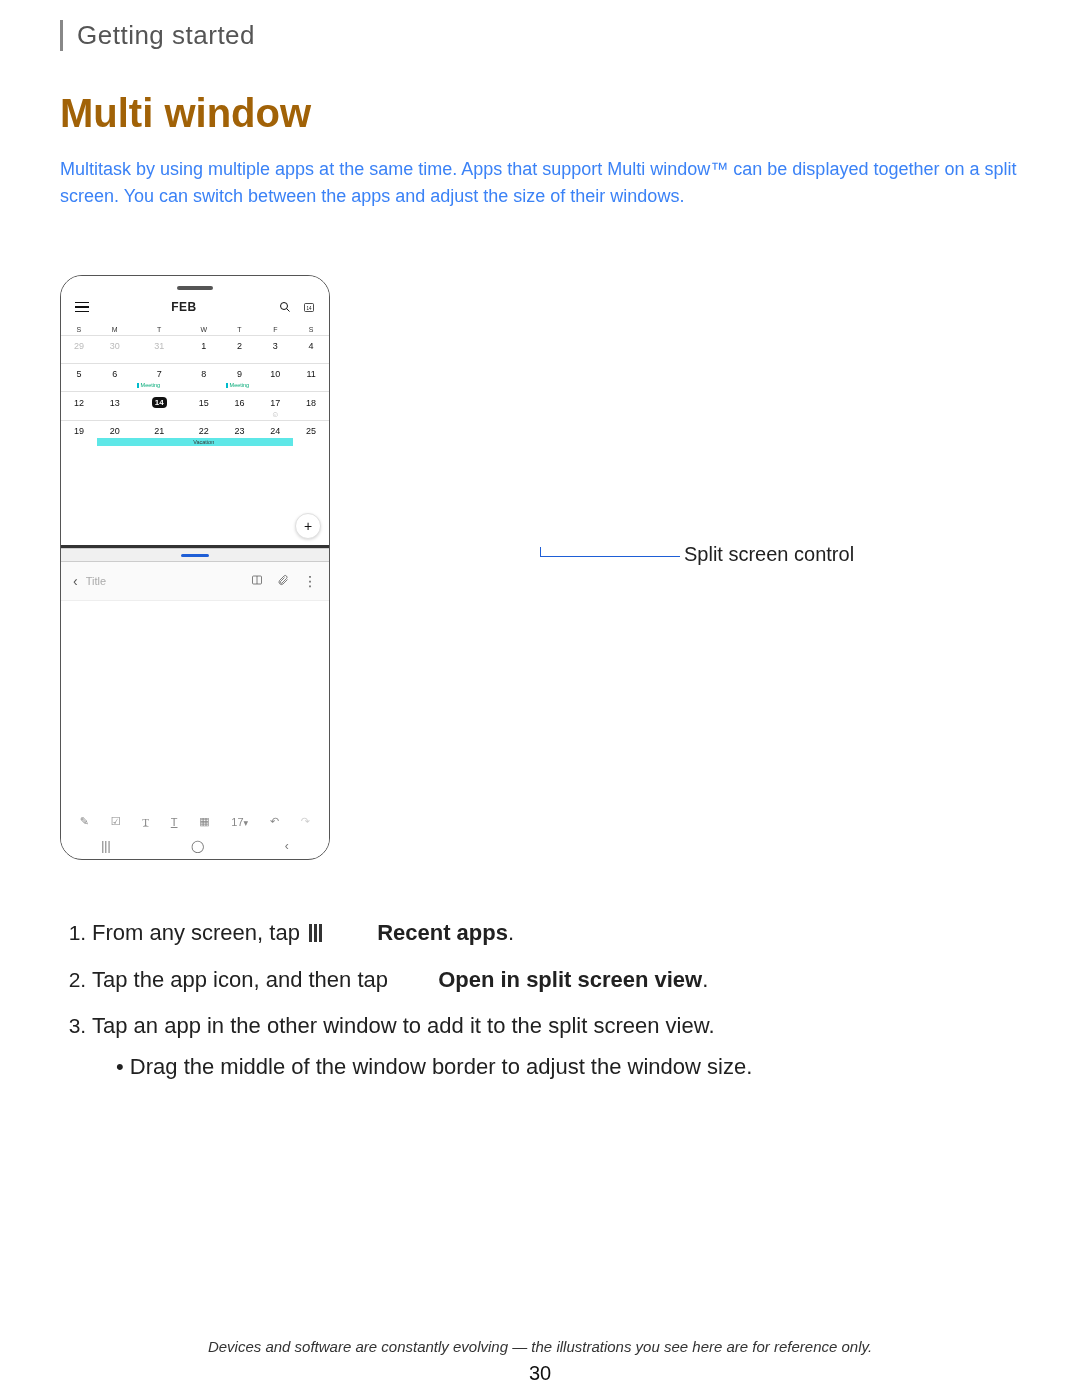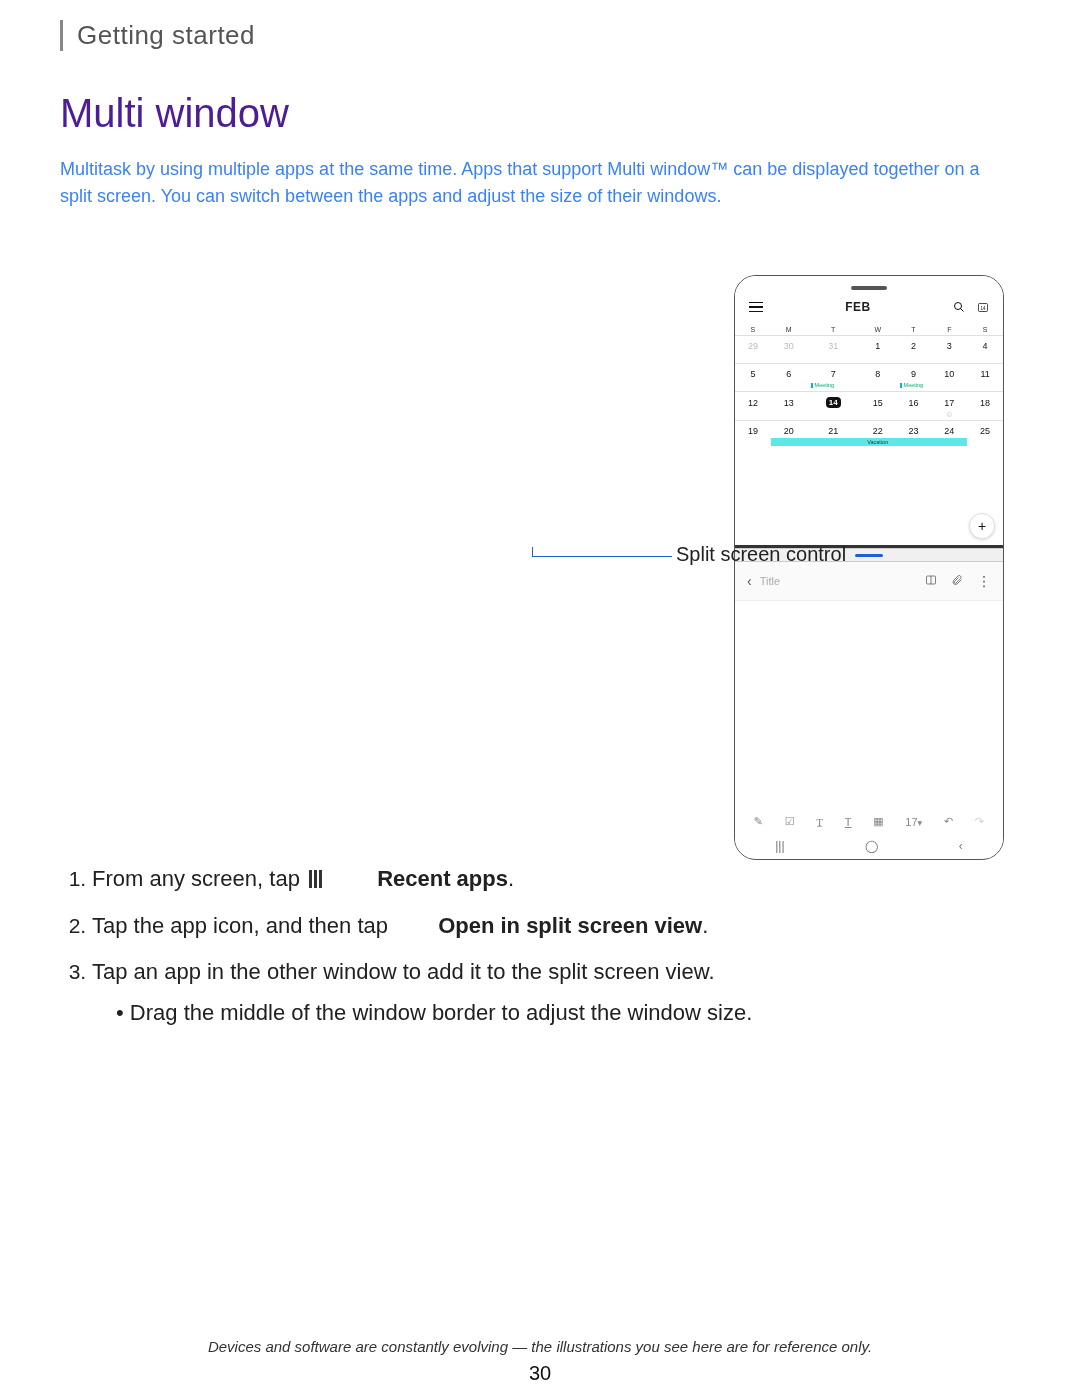--- a/index.html
+++ b/index.html
@@ -4,48 +4,49 @@
 <style>
   * { box-sizing: border-box; margin: 0; padding: 0; }
   body {
     font-family: Arial, Helvetica, sans-serif;
     width: 1080px;
     height: 1397px;
     background: #fff;
     position: relative;
     color: #212121;
   }
-  .container { padding: 20px 76px 0 60px; }
+  .container { padding: 20px 60px 0 60px; }
   .section-header {
     border-left: 3px solid #888;
     padding-left: 14px;
     font-size: 26px;
     color: #555;
     font-weight: 400;
     margin-bottom: 40px;
     letter-spacing: 0.5px;
   }
   .page-title {
     font-size: 40px;
-    color: #4c1d95;
-    font-weight: 400;
+    color: #a16207;
+    font-weight: 700;
     margin-bottom: 20px;
   }
   .intro {
     font-size: 18px;
     line-height: 1.5;
     color: #3b82f6;
     margin-bottom: 65px;
   }
 
   .illustration-wrap {
     position: relative;
     width: 100%;
     display: flex;
-    justify-content: flex-end;
+    justify-content: flex-start;
+    margin-bottom: 54px;
   }
   .phone {
     width: 270px;
     height: 585px;
     border: 1.5px solid #555;
     border-radius: 22px;
     background: #fff;
     overflow: hidden;
     position: relative;
   }

